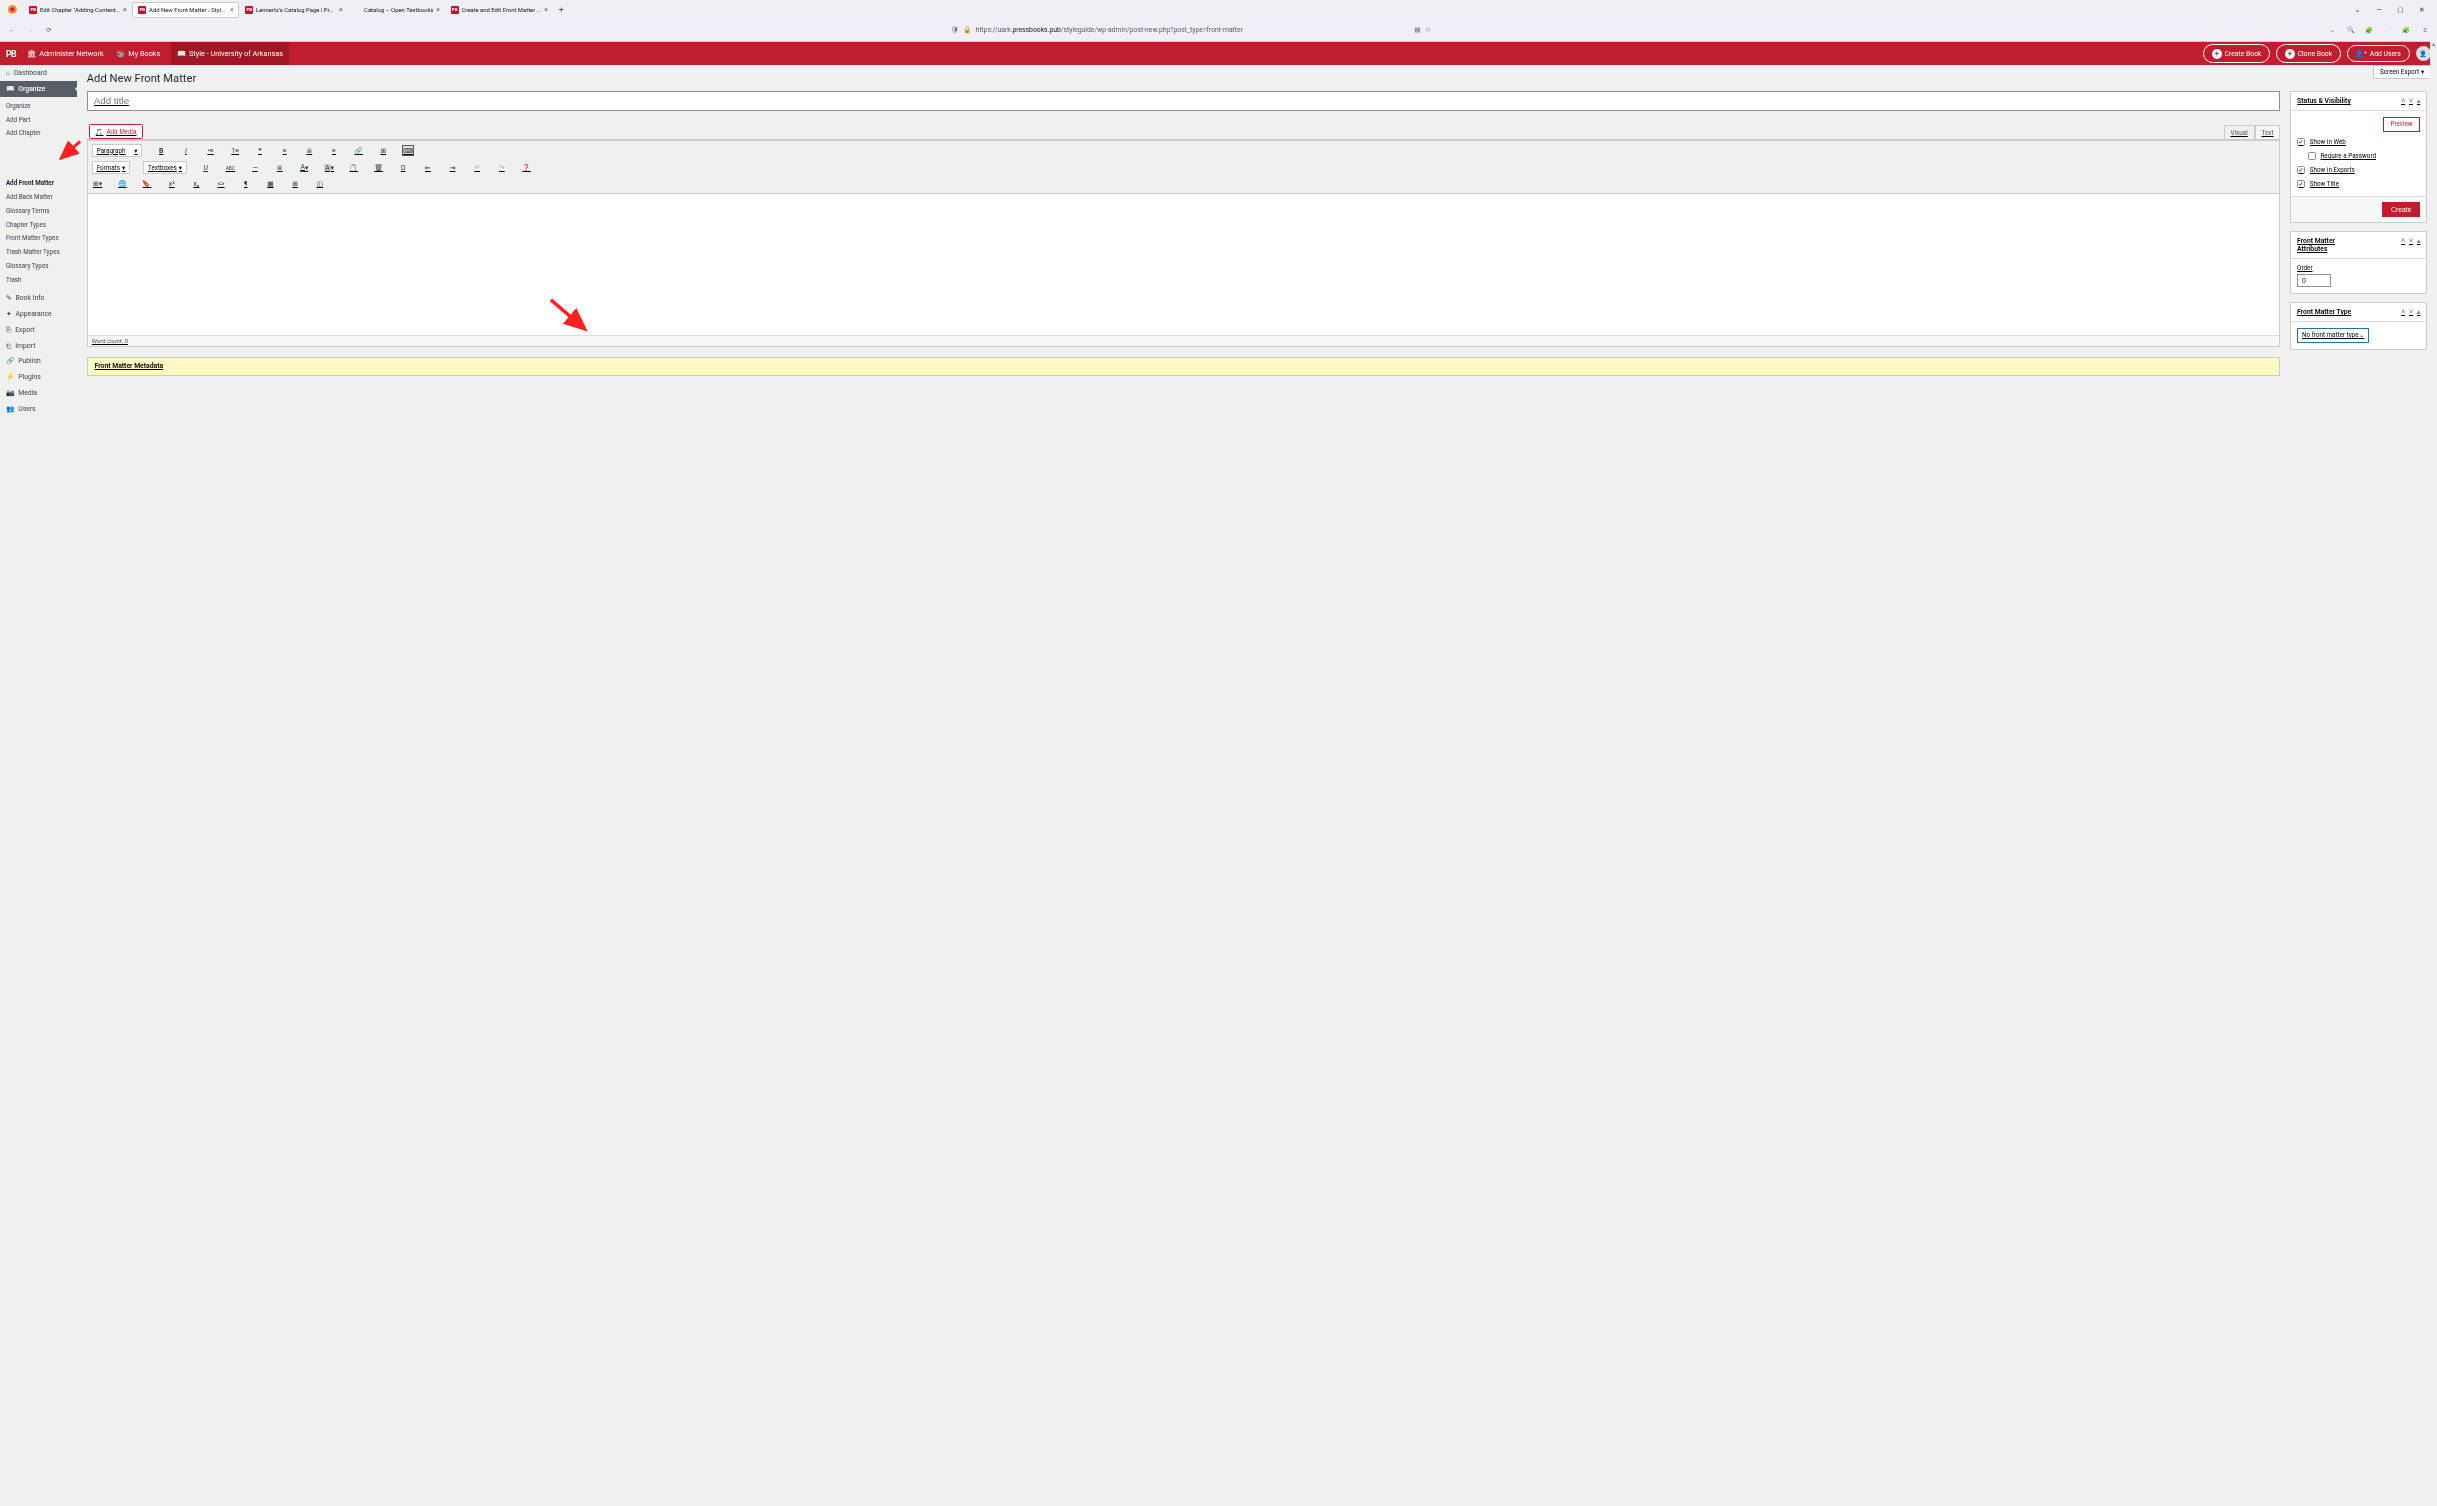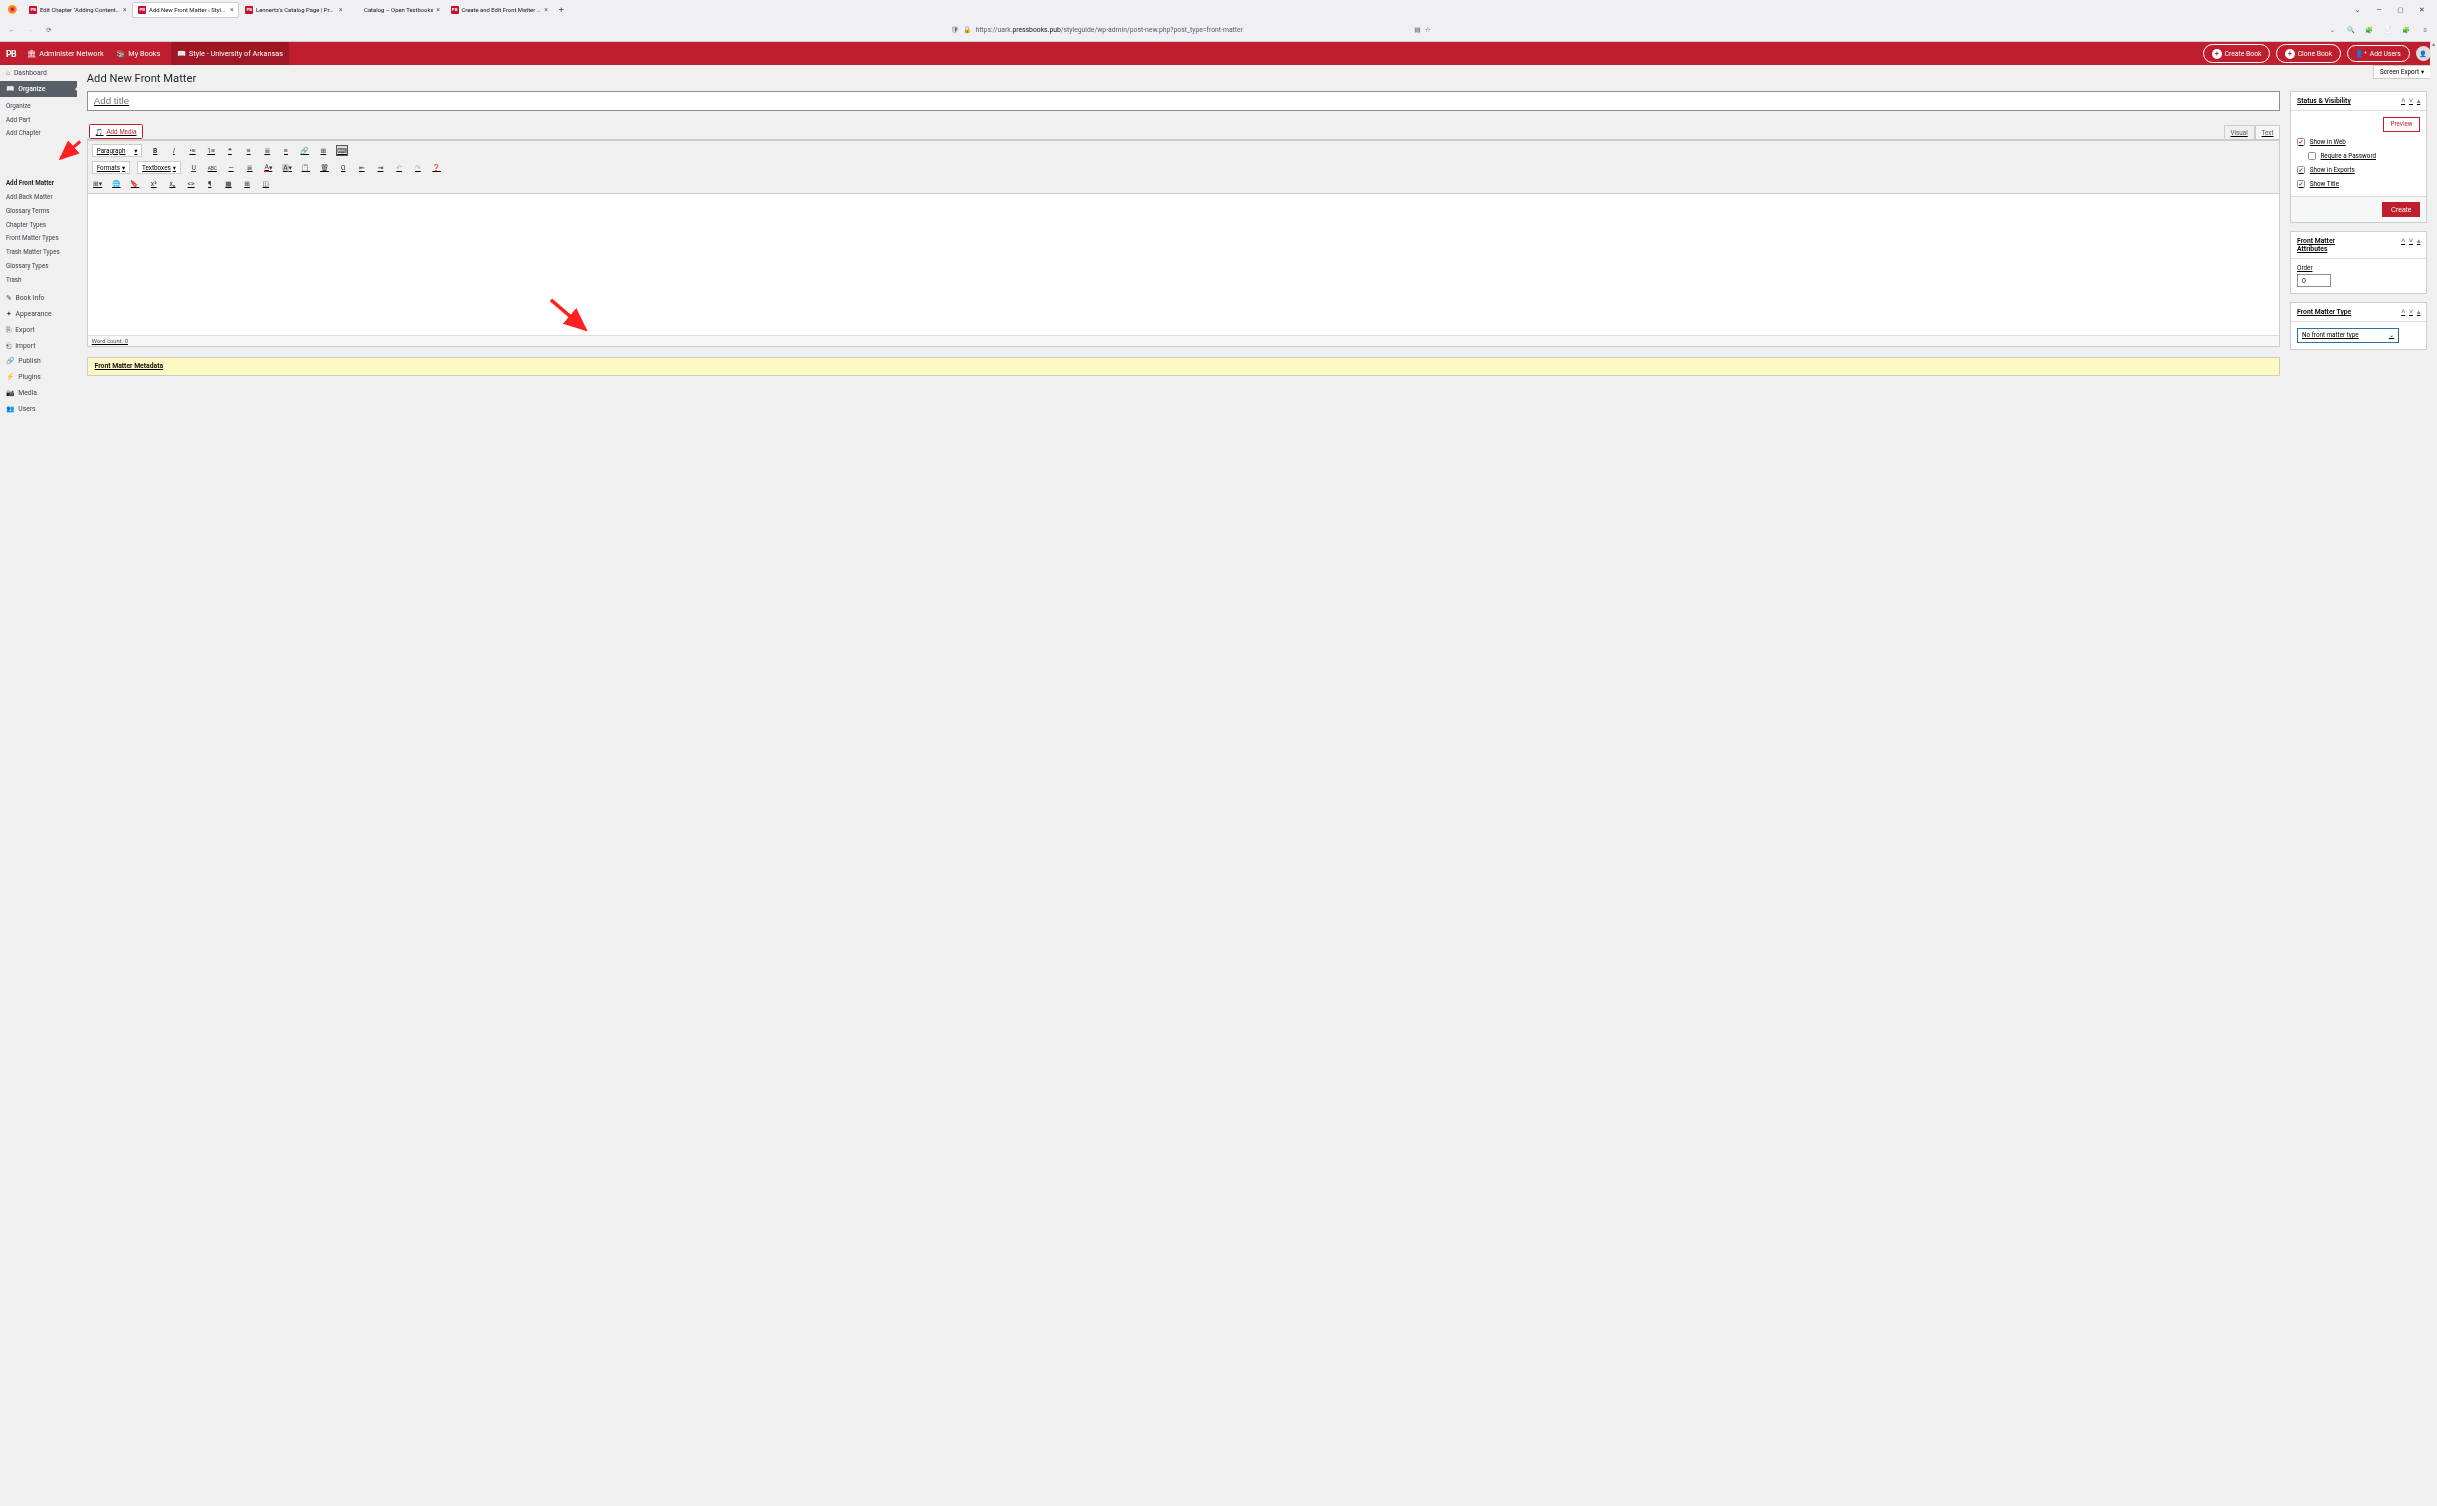--- a/index.html
+++ b/index.html
@@ -52,41 +52,41 @@
 .col-main { flex: 1; display: flex; flex-direction: column; gap: 9.8px; }
 .title-input { width: 100%; height: 19.5px; font-size: 9.8px; padding: 1.5px 5.9px; border: 0.5px solid #8c8f94; background: #fff; }
 .title-input::placeholder { color: #777; }
 .editor-box { background: #fff; border: 0.5px solid #ccc; }
 .editor-top { display: flex; align-items: flex-end; padding: 3.9px 0 0 0; }
 .add-media-btn { border: 0.5px solid #be1e2d; color: #be1e2d; background: #fff; padding: 2.4px 5.9px; font-size: 6.3px; display: flex; align-items: center; gap: 2.9px; border-radius: 1.5px; margin-left: 2px; cursor:pointer;}
 .ed-tabs { margin-left: auto; display: flex; }
 .ed-tab { border: 0.5px solid #ccc; border-bottom: none; padding: 2.4px 5.9px; font-size: 6.3px; color: #555; background: #f6f7f7; cursor:pointer;}
 .ed-tab.active { background: #f0f0f0; }
 .toolbar-block { background: #f0f0f0; border: 0.5px solid #ccc; border-left: none; border-right: none; padding: 1px 2px; }
-.tb-row { display: flex; align-items: center; gap: 7px; padding: 2px; flex-wrap: wrap;}
+.tb-row { display: flex; align-items: center; gap: 13px; padding: 2px; flex-wrap: wrap;}
 .tb-sel { border: 0.5px solid #ccc; background: #fff; padding: 1.5px 3.9px; font-size: 6.3px; display: flex; align-items: center; gap: 8.8px; }
 .tb-icon-btn { width: 11.7px; height: 11.7px; display: flex; align-items: center; justify-content: center; color: #333; font-size: 6.8px; cursor:pointer; }
 .tb-icon-btn.boxed { border: 0.5px solid #555; background: #e0e0e0; }
 .editor-area { min-height: 141px; background: #fff; }
 .editor-status { border-top: 0.5px solid #ddd; padding: 2px 3.9px; font-size: 5.9px; color: #555; background: #f6f7f7;}
 
 .col-side { width: 137px; display: flex; flex-direction: column; gap: 7.8px; }
 .panel { background: #fff; border: 0.5px solid #ccc; }
 .panel-head { display: flex; align-items: flex-start; padding: 4.9px 5.9px; border-bottom: 0.5px solid #ddd; font-weight: 600; font-size: 6.8px; gap: 48px; }
 .panel-ctrl { margin-left: auto; display: flex; gap: 3.9px; color: #888; }
 .panel-body { padding: 5.9px; font-size: 6.3px; }
 .preview-btn { border: 0.5px solid #be1e2d; color: #be1e2d; padding: 2.4px 6.8px; display: inline-block; float: right; margin-bottom: 3.9px; font-size:6.3px; cursor:pointer;}
 .chk-row { display: flex; align-items: center; gap: 4.9px; padding: 2.9px 0; clear: both; }
 .chk { width: 7.8px; height: 7.8px; border: 0.5px solid #8c8f94; border-radius: 1.5px; display: flex; align-items: center; justify-content: center; }
 .chk.checked { color: #be1e2d; }
 .chk.checked::after { content: "✔"; font-size: 5.9px; }
 .create-btn { background: #be1e2d; color: #fff; border: none; padding: 3.9px 8.8px; font-size: 6.8px; float: right; cursor:pointer;}
 .panel-foot { border-top: 0.5px solid #ddd; padding: 4.9px 5.9px; overflow: hidden; background: #f6f7f7;}
 .order-input { width: 34px; padding: 2px 3.9px; border: 0.5px solid #8c8f94; font-size: 6.8px; margin-top: 2px; }
-.fmt-select { width: 102px; padding: 2.4px 3.9px; border: 1px solid #2271b1; font-size: 6.3px; display: flex; justify-content: space-between; align-items: center; }
+.fmt-select { width: 72px; padding: 2.4px 3.9px; border: 1px solid #2271b1; font-size: 6.3px; display: flex; justify-content: space-between; align-items: center; }
 
 .meta-panel { background: #fef9c3; border: 0.5px solid #ccc; padding: 4.9px 6.8px; font-weight: 600; font-size: 6.8px; }
 
 .arrow { position: absolute; pointer-events: none; }
 .arrow svg { overflow: visible; }
 </style>
 </head>
 <body>
 
 <div class="browser-chrome">

